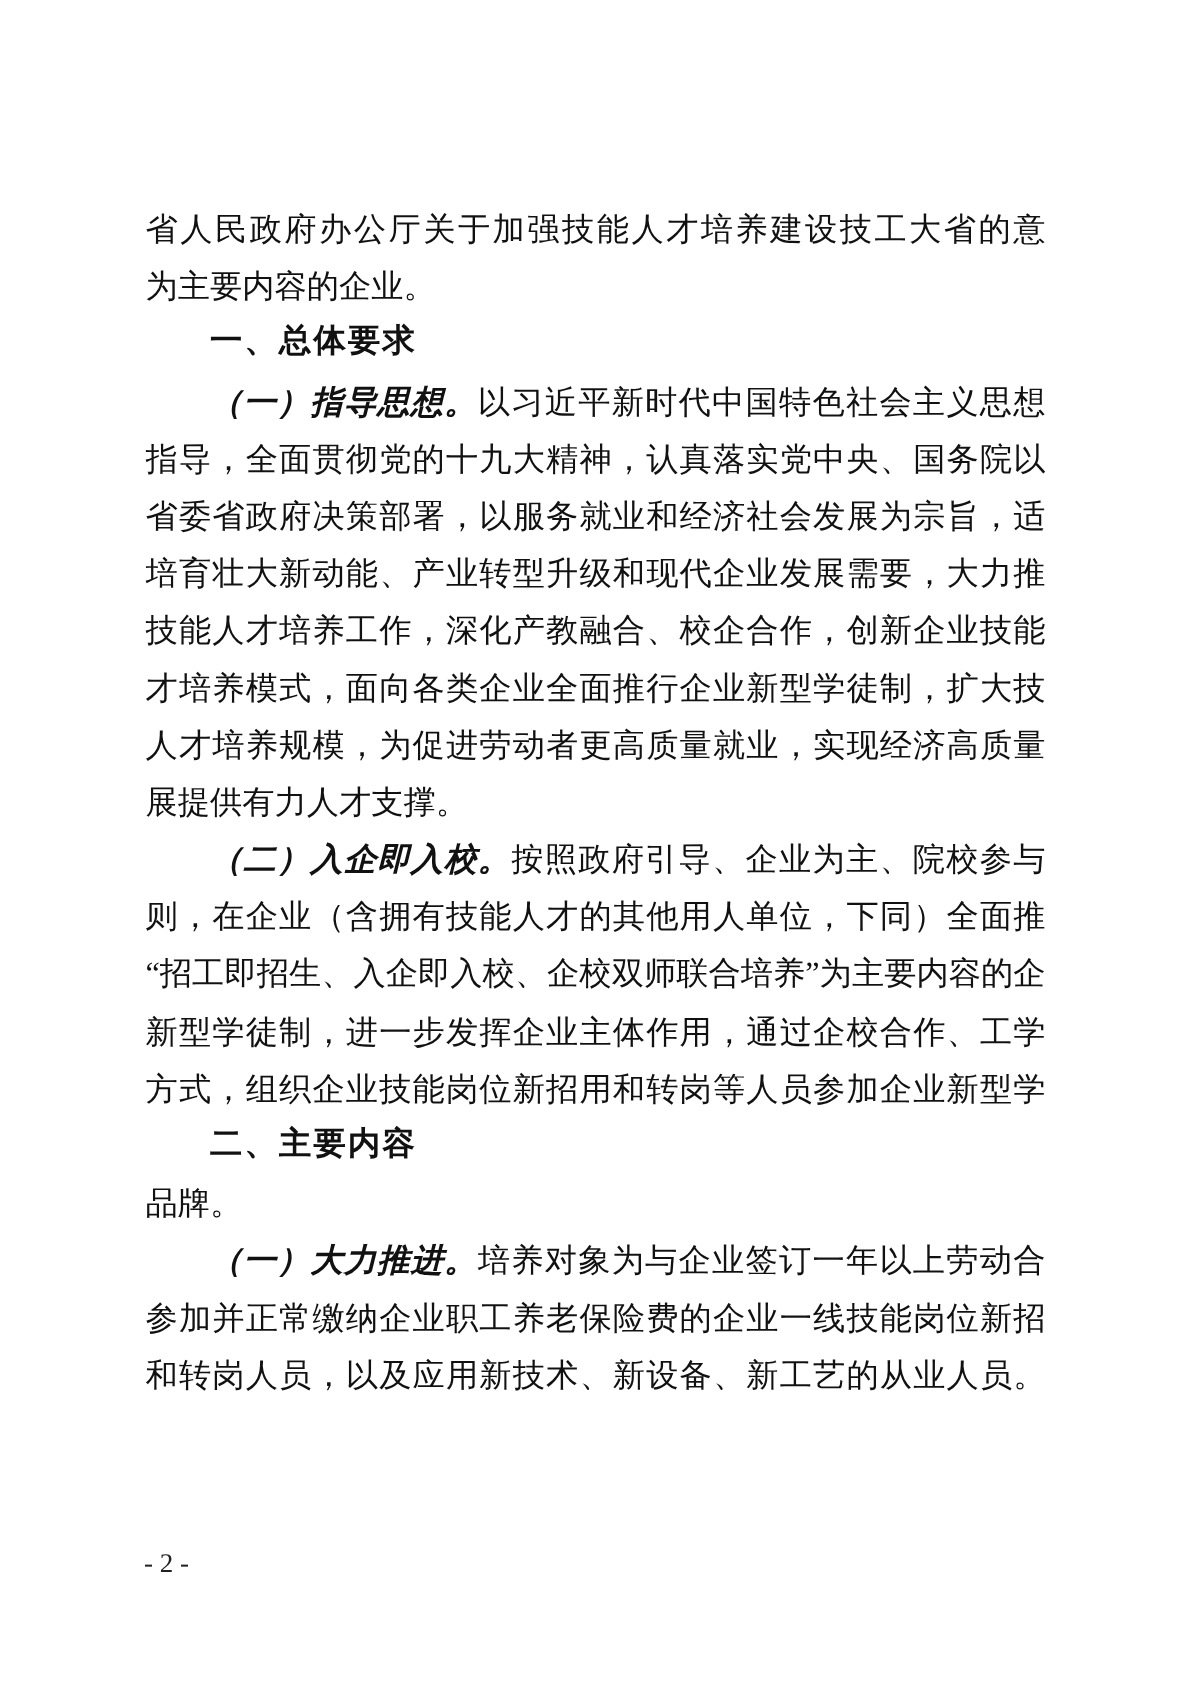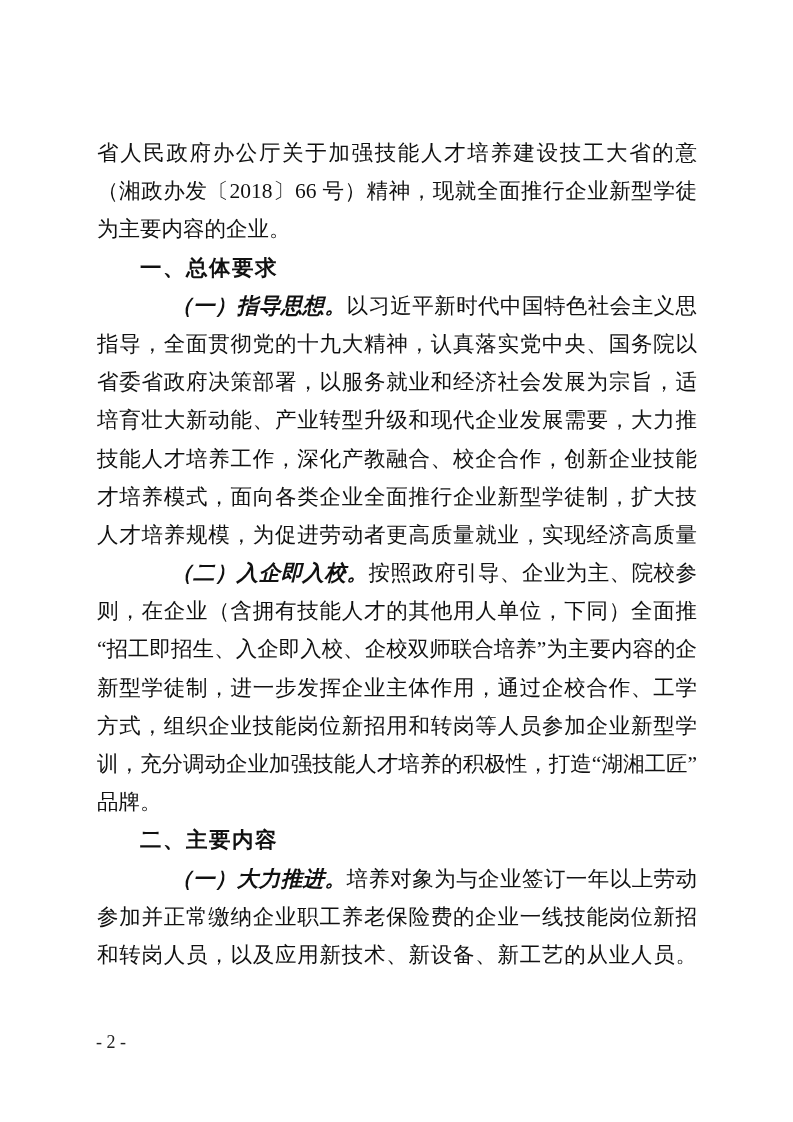--- a/index.html
+++ b/index.html
@@ -33,60 +33,58 @@
   }
   .line.fill {
     white-space: normal;
     text-align-last: justify;
   }
   .line.indent {
     padding-left: 43px;
   }
   .line.heading {
     font-weight: bold;
-    font-family: Liberation Sans, sans-serif;
+    font-family: Liberation Mono, monospace;
     letter-spacing: 1.5px;
   }
   .lead {
     font-weight: bold;
     font-style: italic;
-    margin-left: 31px;
   }
   .page-number {
     position: absolute;
     left: 96px;
     top: 1031px;
     font-size: 18px;
     line-height: 22px;
     color: #222222;
     font-family: "Liberation Serif", serif;
   }
 </style>
 </head>
 <body>
 
 <div class="page">
   <div class="content">
       <div class="line body fill"><span>省人民政府办公厅关于加强技能人才培养建设技工大省的意见》</span></div>
-      <div class="line body fill"><span>（湘政办发〔2018〕66 号）精神，现就全面推行企业新型学徒</span></div>
       <div class="line body"><span>为主要内容的企业。</span></div>
       <div class="line heading indent"><span>一、总体要求</span></div>
       <div class="line body fill indent"><span class="lead">（一）指导思想。</span><span>以习近平新时代中国特色社会主义思想为</span></div>
       <div class="line body fill"><span>指导，全面贯彻党的十九大精神，认真落实党中央、国务院以及</span></div>
       <div class="line body fill"><span>省委省政府决策部署，以服务就业和经济社会发展为宗旨，适应</span></div>
       <div class="line body fill"><span>培育壮大新动能、产业转型升级和现代企业发展需要，大力推进</span></div>
       <div class="line body fill"><span>技能人才培养工作，深化产教融合、校企合作，创新企业技能人</span></div>
       <div class="line body fill"><span>才培养模式，面向各类企业全面推行企业新型学徒制，扩大技能</span></div>
       <div class="line body fill"><span>人才培养规模，为促进劳动者更高质量就业，实现经济高质量发</span></div>
+      <div class="line body"><span>展提供有力人才支撑。</span></div>
       <div class="line body fill indent"><span class="lead">（二）入企即入校。</span><span>按照政府引导、企业为主、院校参与的原</span></div>
       <div class="line body fill"><span>则，在企业（含拥有技能人才的其他用人单位，下同）全面推行以</span></div>
       <div class="line body fill"><span>“招工即招生、入企即入校、企校双师联合培养”为主要内容的企业</span></div>
       <div class="line body fill"><span>新型学徒制，进一步发挥企业主体作用，通过企校合作、工学交替</span></div>
       <div class="line body fill"><span>方式，组织企业技能岗位新招用和转岗等人员参加企业新型学徒培</span></div>
-      <div class="line body fill"><span>训，充分调动企业加强技能人才培养的积极性，打造“湖湘工匠”</span></div>
+      <div class="line heading indent"><span>二、主要内容</span></div>
       <div class="line body"><span>品牌。</span></div>
-      <div class="line heading indent"><span>二、主要内容</span></div>
       <div class="line body fill indent"><span class="lead">（一）大力推进。</span><span>培养对象为与企业签订一年以上劳动合同、</span></div>
       <div class="line body fill"><span>参加并正常缴纳企业职工养老保险费的企业一线技能岗位新招用</span></div>
       <div class="line body fill"><span>和转岗人员，以及应用新技术、新设备、新工艺的从业人员。企业</span></div>
     </div>
   <div class="page-number">- 2 -</div>
 </div>
 
 </body></html>

